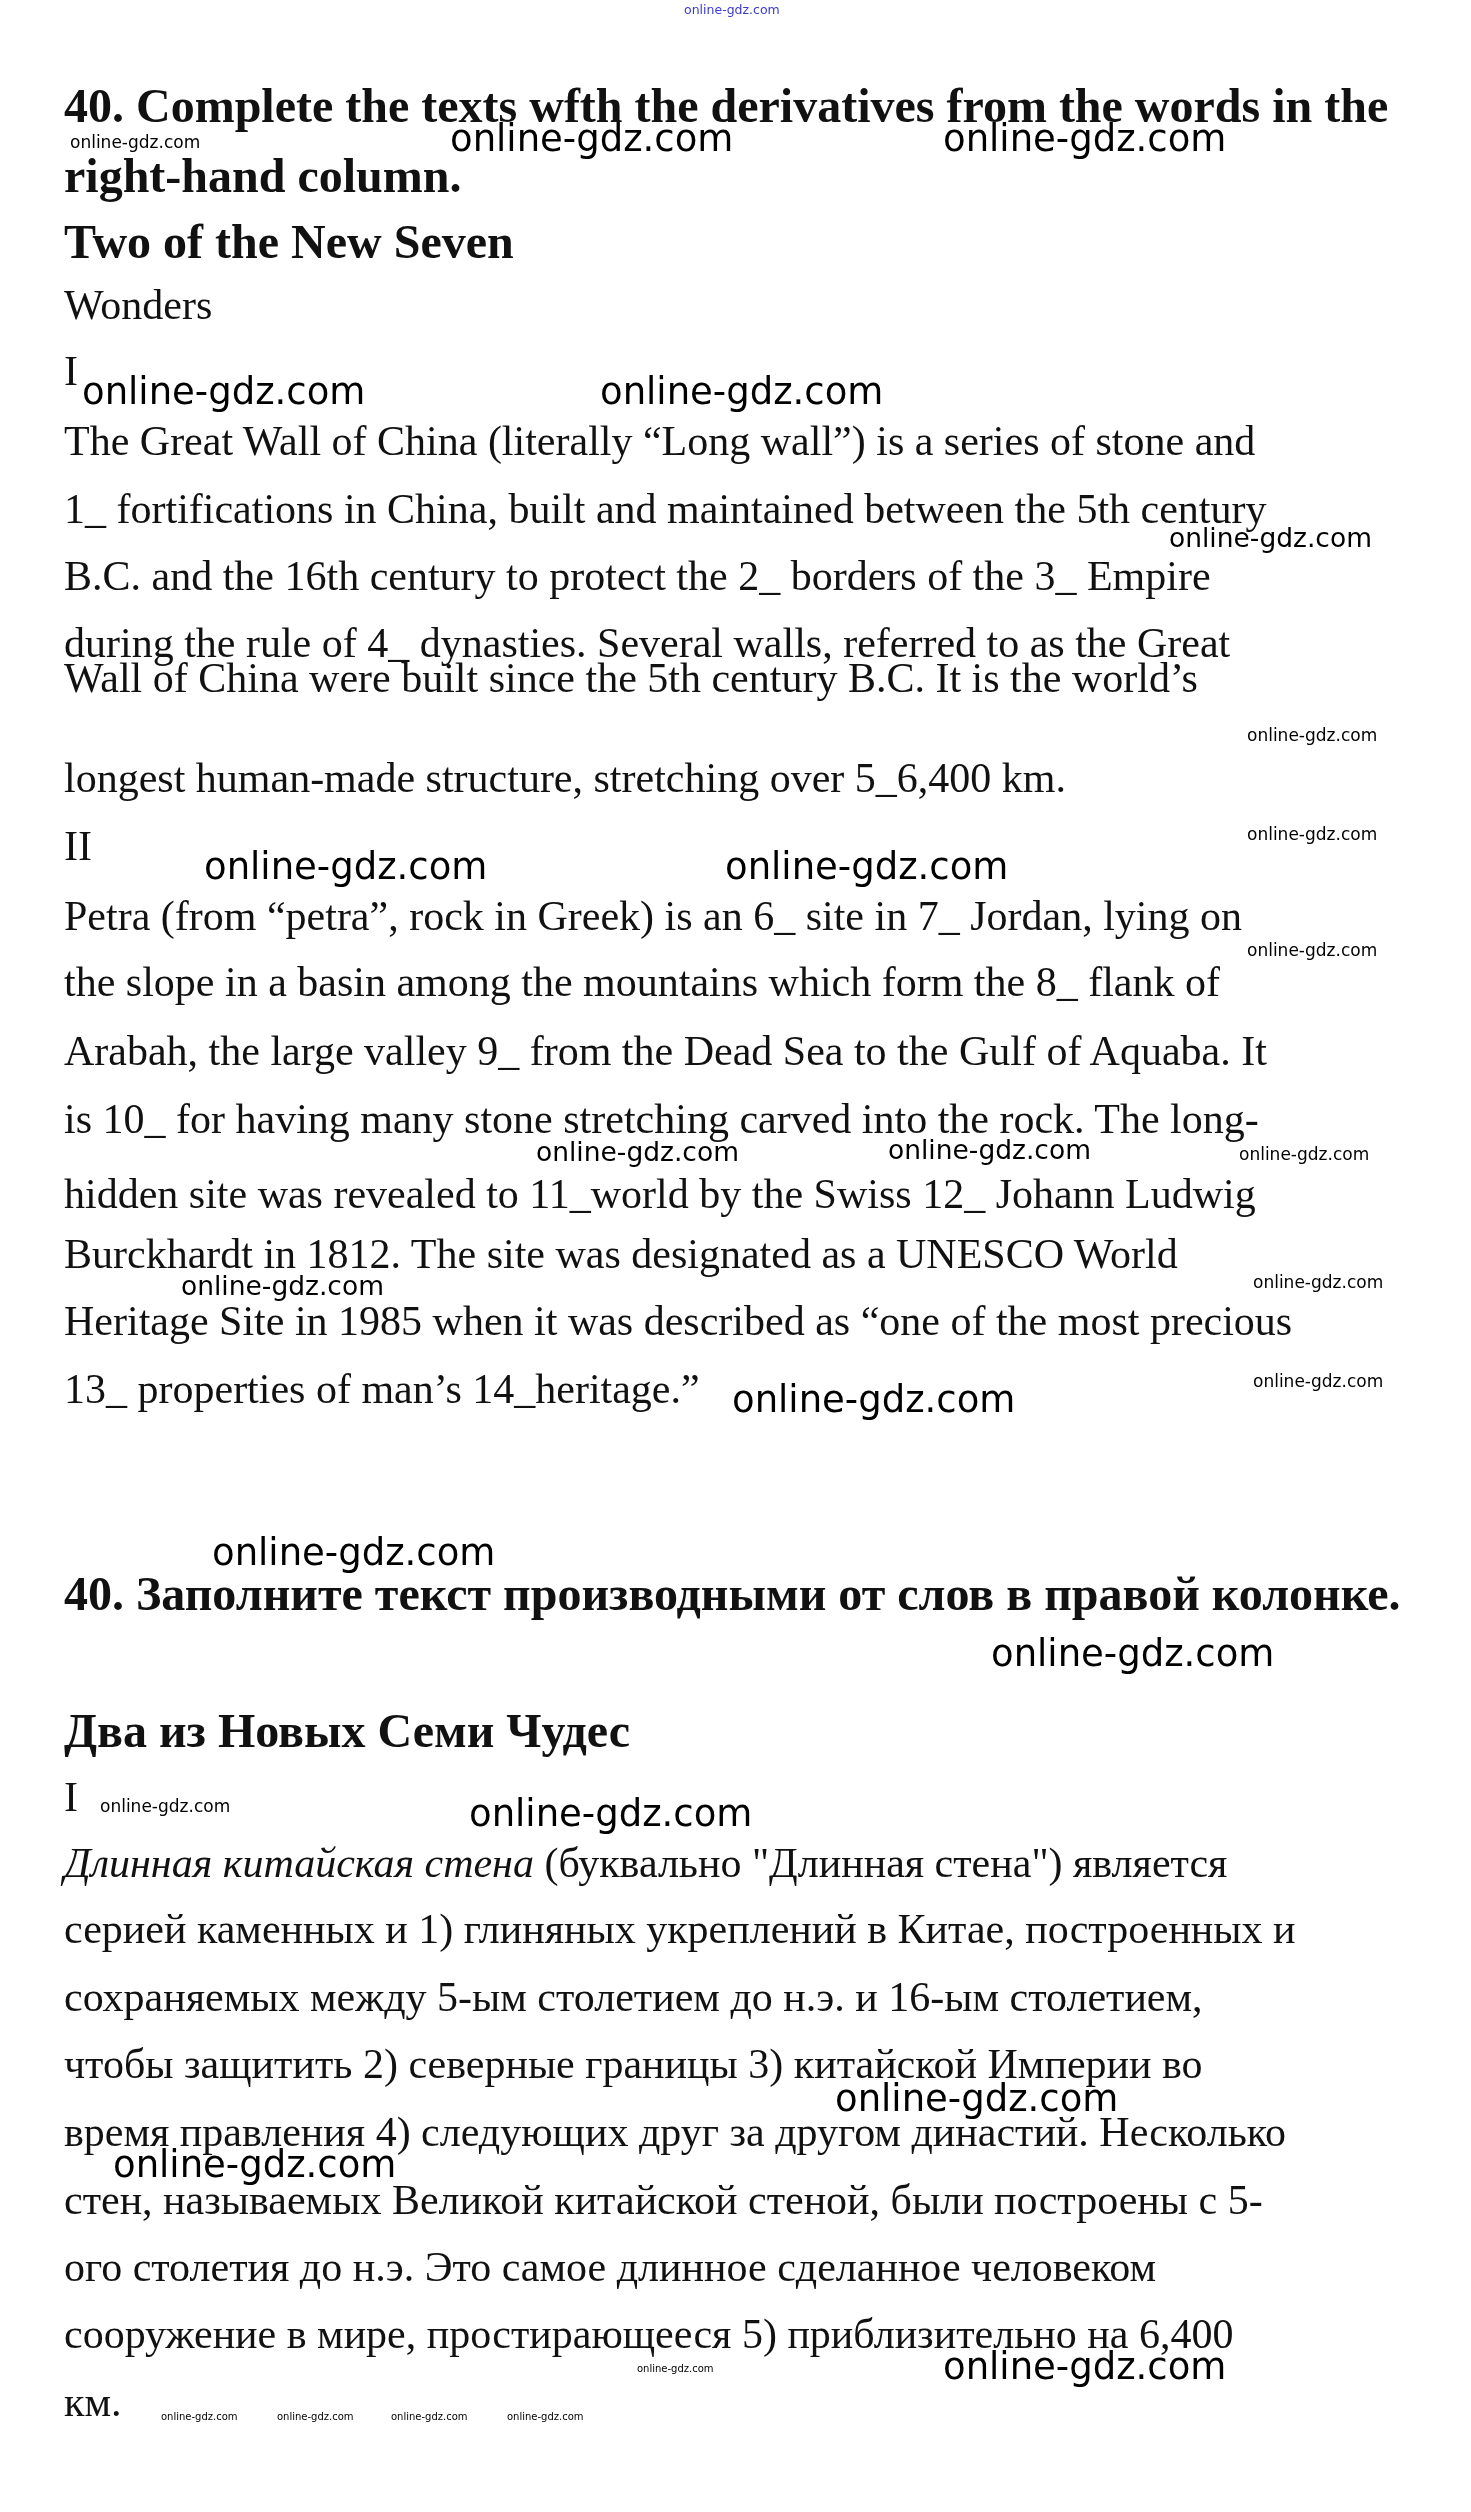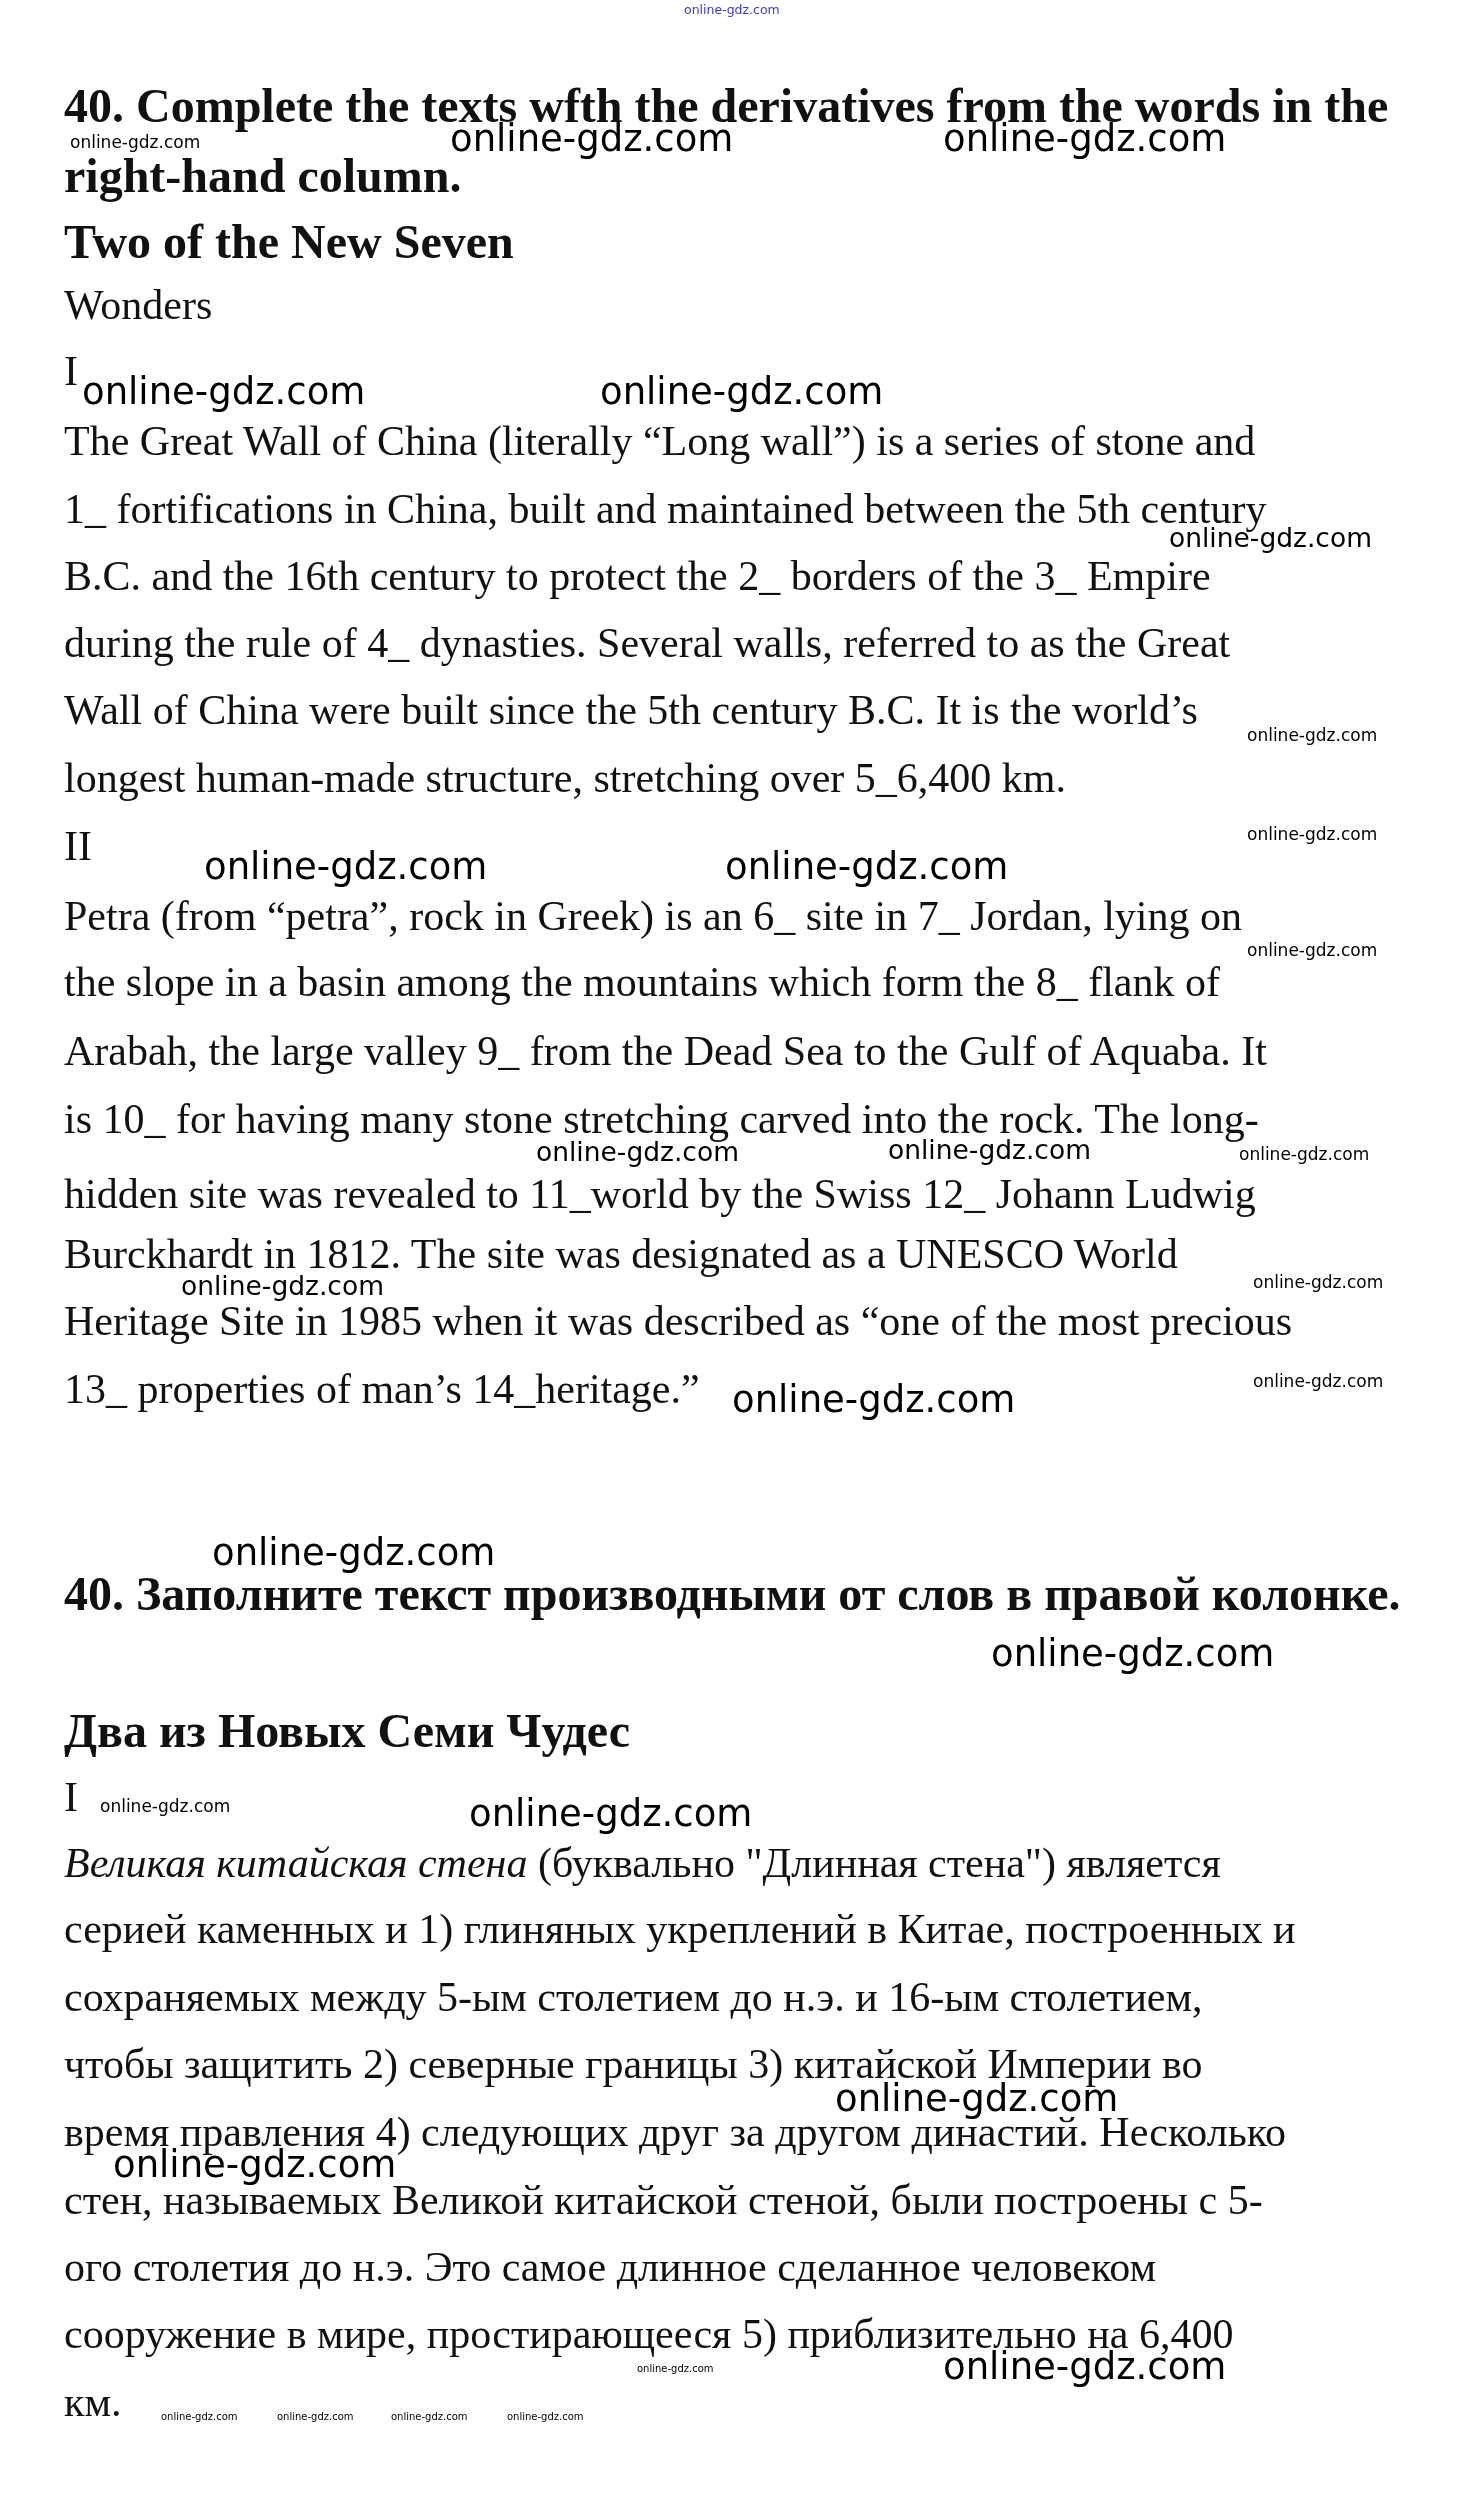--- a/index.html
+++ b/index.html
@@ -32,21 +32,21 @@
 
 <div class="abs t" style="left:64px;top:347px;">I</div>
 <div class="wm wm-big" style="left:82px;top:370px;">online-gdz.com</div>
 <div class="wm wm-big" style="left:600px;top:370px;">online-gdz.com</div>
 
 <div class="abs t" style="left:64px;top:417px;">The Great Wall of China (literally “Long wall”) is a series of stone and</div>
 <div class="abs t" style="left:64px;top:485px;">1_ fortifications in China, built and maintained between the 5th century</div>
 <div class="wm wm-med" style="left:1169px;top:522px;">online-gdz.com</div>
 <div class="abs t" style="left:64px;top:552px;">B.C. and the 16th century to protect the 2_ borders of the 3_ Empire</div>
 <div class="abs t" style="left:64px;top:619px;">during the rule of 4_ dynasties. Several walls, referred to as the Great</div>
-<div class="abs t" style="left:64px;top:686px;">Wall of China were built since the 5th century B.C. It is the world’s</div>
+<div class="abs t" style="left:64px;top:654px;">Wall of China were built since the 5th century B.C. It is the world’s</div>
 <div class="wm wm-sm" style="left:1247px;top:725px;">online-gdz.com</div>
 <div class="abs t" style="left:64px;top:754px;">longest human-made structure, stretching over 5_6,400 km.</div>
 
 <div class="wm wm-sm" style="left:1247px;top:824px;">online-gdz.com</div>
 <div class="abs t" style="left:64px;top:822px;">II</div>
 <div class="wm wm-big" style="left:204px;top:845px;">online-gdz.com</div>
 <div class="wm wm-big" style="left:725px;top:845px;">online-gdz.com</div>
 
 <div class="abs t" style="left:64px;top:892px;">Petra (from “petra”, rock in Greek) is an 6_ site in 7_ Jordan, lying on</div>
 <div class="wm wm-sm" style="left:1247px;top:940px;">online-gdz.com</div>
@@ -67,21 +67,21 @@
 
 <div class="wm wm-big" style="left:212px;top:1531px;">online-gdz.com</div>
 <div class="abs h" style="left:64px;top:1566px;">40. Заполните текст производными от слов в правой колонке.</div>
 <div class="wm wm-big" style="left:991px;top:1632px;">online-gdz.com</div>
 <div class="abs h" style="left:64px;top:1703px;">Два из Новых Семи Чудес</div>
 
 <div class="abs t" style="left:64px;top:1773px;">I</div>
 <div class="wm wm-sm" style="left:100px;top:1796px;">online-gdz.com</div>
 <div class="wm wm-big" style="left:469px;top:1792px;">online-gdz.com</div>
 
-<div class="abs t" style="left:64px;top:1839px;"><span class="it">Великая китайская стена</span><span> (буквально "Длинная стена") является</span></div>
+<div class="abs t" style="left:64px;top:1839px;"><span class="it">Длинная китайская стена</span><span> (буквально "Длинная стена") является</span></div>
 <div class="abs t" style="left:64px;top:1905px;">серией каменных и 1) глиняных укреплений в Китае, построенных и</div>
 <div class="abs t" style="left:64px;top:1973px;">сохраняемых между 5-ым столетием до н.э. и 16-ым столетием,</div>
 <div class="abs t" style="left:64px;top:2040px;">чтобы защитить 2) северные границы 3) китайской Империи во</div>
 <div class="wm wm-big" style="left:835px;top:2077px;">online-gdz.com</div>
 <div class="abs t" style="left:64px;top:2108px;">время правления 4) следующих друг за другом династий. Несколько</div>
 <div class="wm wm-big" style="left:113px;top:2143px;">online-gdz.com</div>
 <div class="abs t" style="left:64px;top:2176px;text-align:center;">стен, называемых Великой китайской стеной, были построены с 5-</div>
 <div class="abs t" style="left:64px;top:2243px;text-align:center;">ого столетия до н.э. Это самое длинное сделанное человеком</div>
 <div class="abs t" style="left:64px;top:2310px;">сооружение в мире, простирающееся 5) приблизительно на 6,400</div>
 <div class="wm wm-xs" style="left:637px;top:2363px;">online-gdz.com</div>

